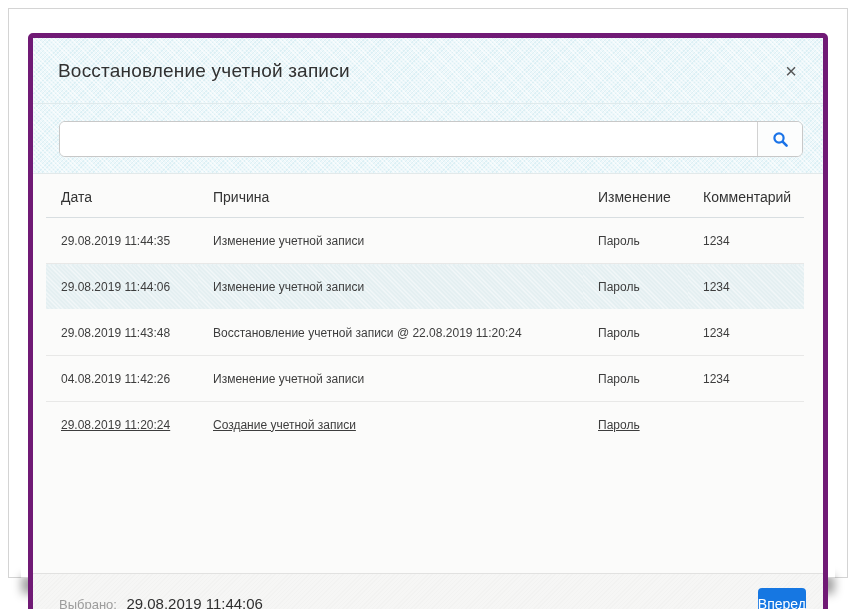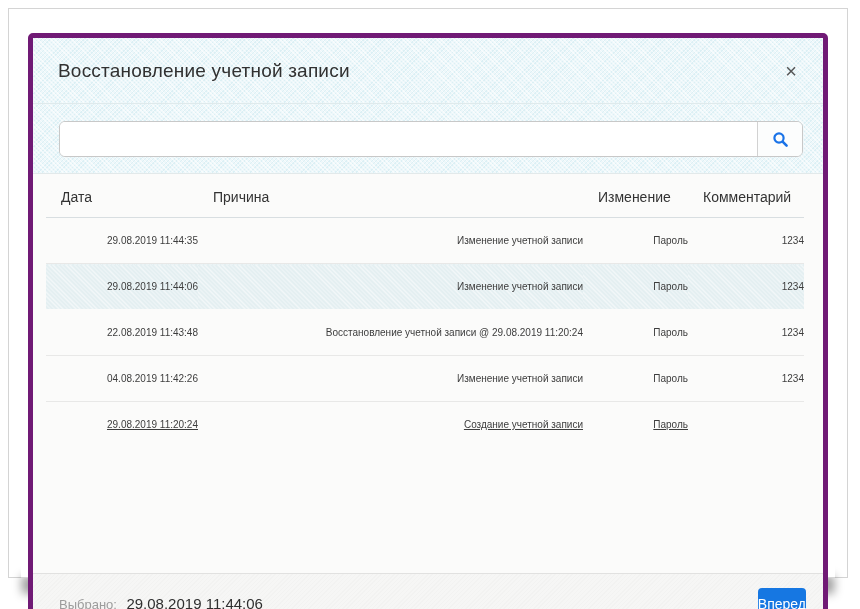--- a/index.html
+++ b/index.html
@@ -64,22 +64,22 @@
     border: none; border-left: 1px solid #d2d2d2; background: #fcfdfd; cursor: pointer;
   }
 
   .table-section { flex: 1 1 auto; padding: 0 19px 0 13px; background: #fbfbfa; }
   table { width: 100%; border-collapse: collapse; table-layout: fixed; }
   th {
     text-align: left; font-size: 14px; font-weight: normal; color: #333;
     padding: 15px 0 12px 15px; border-bottom: 1px solid #d8dee1;
   }
   td {
-    font-size: 10px; color: #3d3d3d; height: 46px; padding: 0 0 0 15px;
-    border-bottom: 1px solid #e8e8e7; white-space: nowrap; overflow: hidden; text-align: right;
+    font-size: 12px; color: #3d3d3d; height: 46px; padding: 0 0 0 15px;
+    border-bottom: 1px solid #e8e8e7; white-space: nowrap; overflow: hidden;
   }
   tbody tr:last-child td { border-bottom: none; text-decoration: underline; }
   tbody tr { cursor: pointer; }
   tbody tr.selected td {
     background-color: #e4eff1;
     background-image: repeating-linear-gradient(45deg, rgba(255,255,255,0.5) 0 1px, transparent 1px 3px);
     border-bottom-color: transparent;
   }
 
   .modal-footer {
@@ -142,22 +142,22 @@
               <td>Пароль</td>
               <td>1234</td>
             </tr>
             <tr class="selected">
               <td>29.08.2019 11:44:06</td>
               <td>Изменение учетной записи</td>
               <td>Пароль</td>
               <td>1234</td>
             </tr>
             <tr>
-              <td>22.08.2019 11:43:48</td>
-              <td>Восстановление учетной записи @ 29.08.2019 11:20:24</td>
+              <td>29.08.2019 11:43:48</td>
+              <td>Восстановление учетной записи @ 22.08.2019 11:20:24</td>
               <td>Пароль</td>
               <td>1234</td>
             </tr>
             <tr>
               <td>04.08.2019 11:42:26</td>
               <td>Изменение учетной записи</td>
               <td>Пароль</td>
               <td>1234</td>
             </tr>
             <tr>

